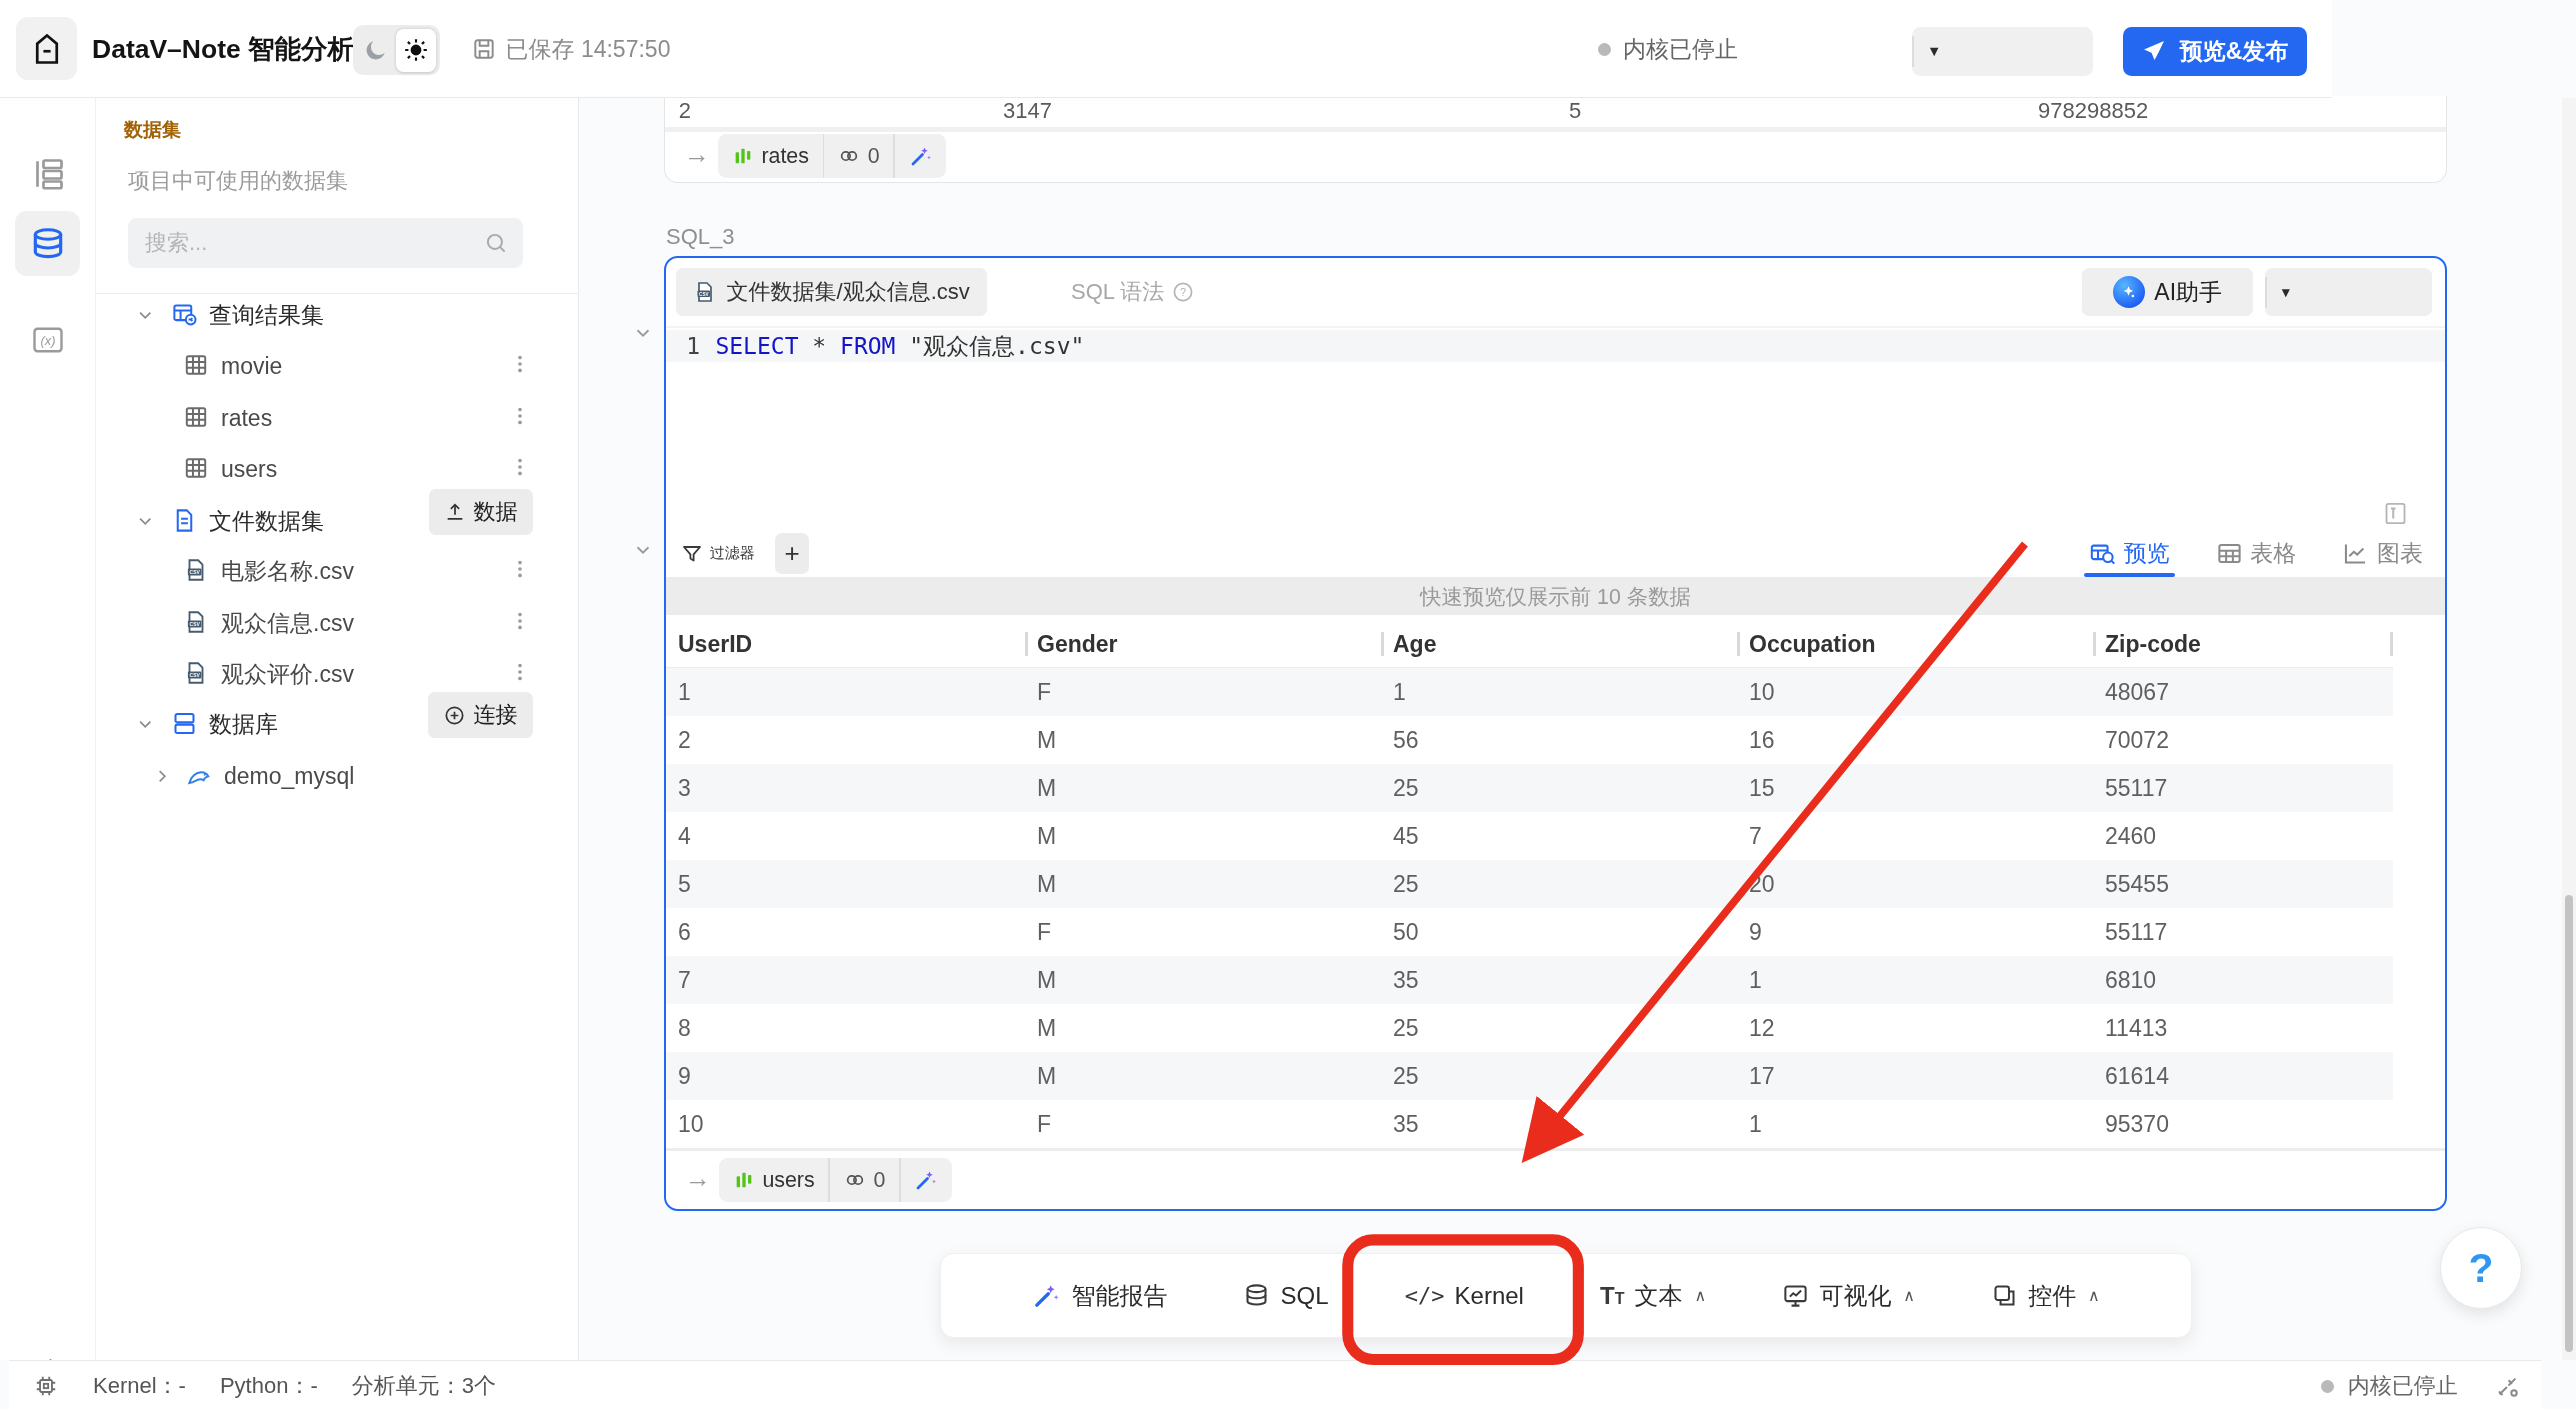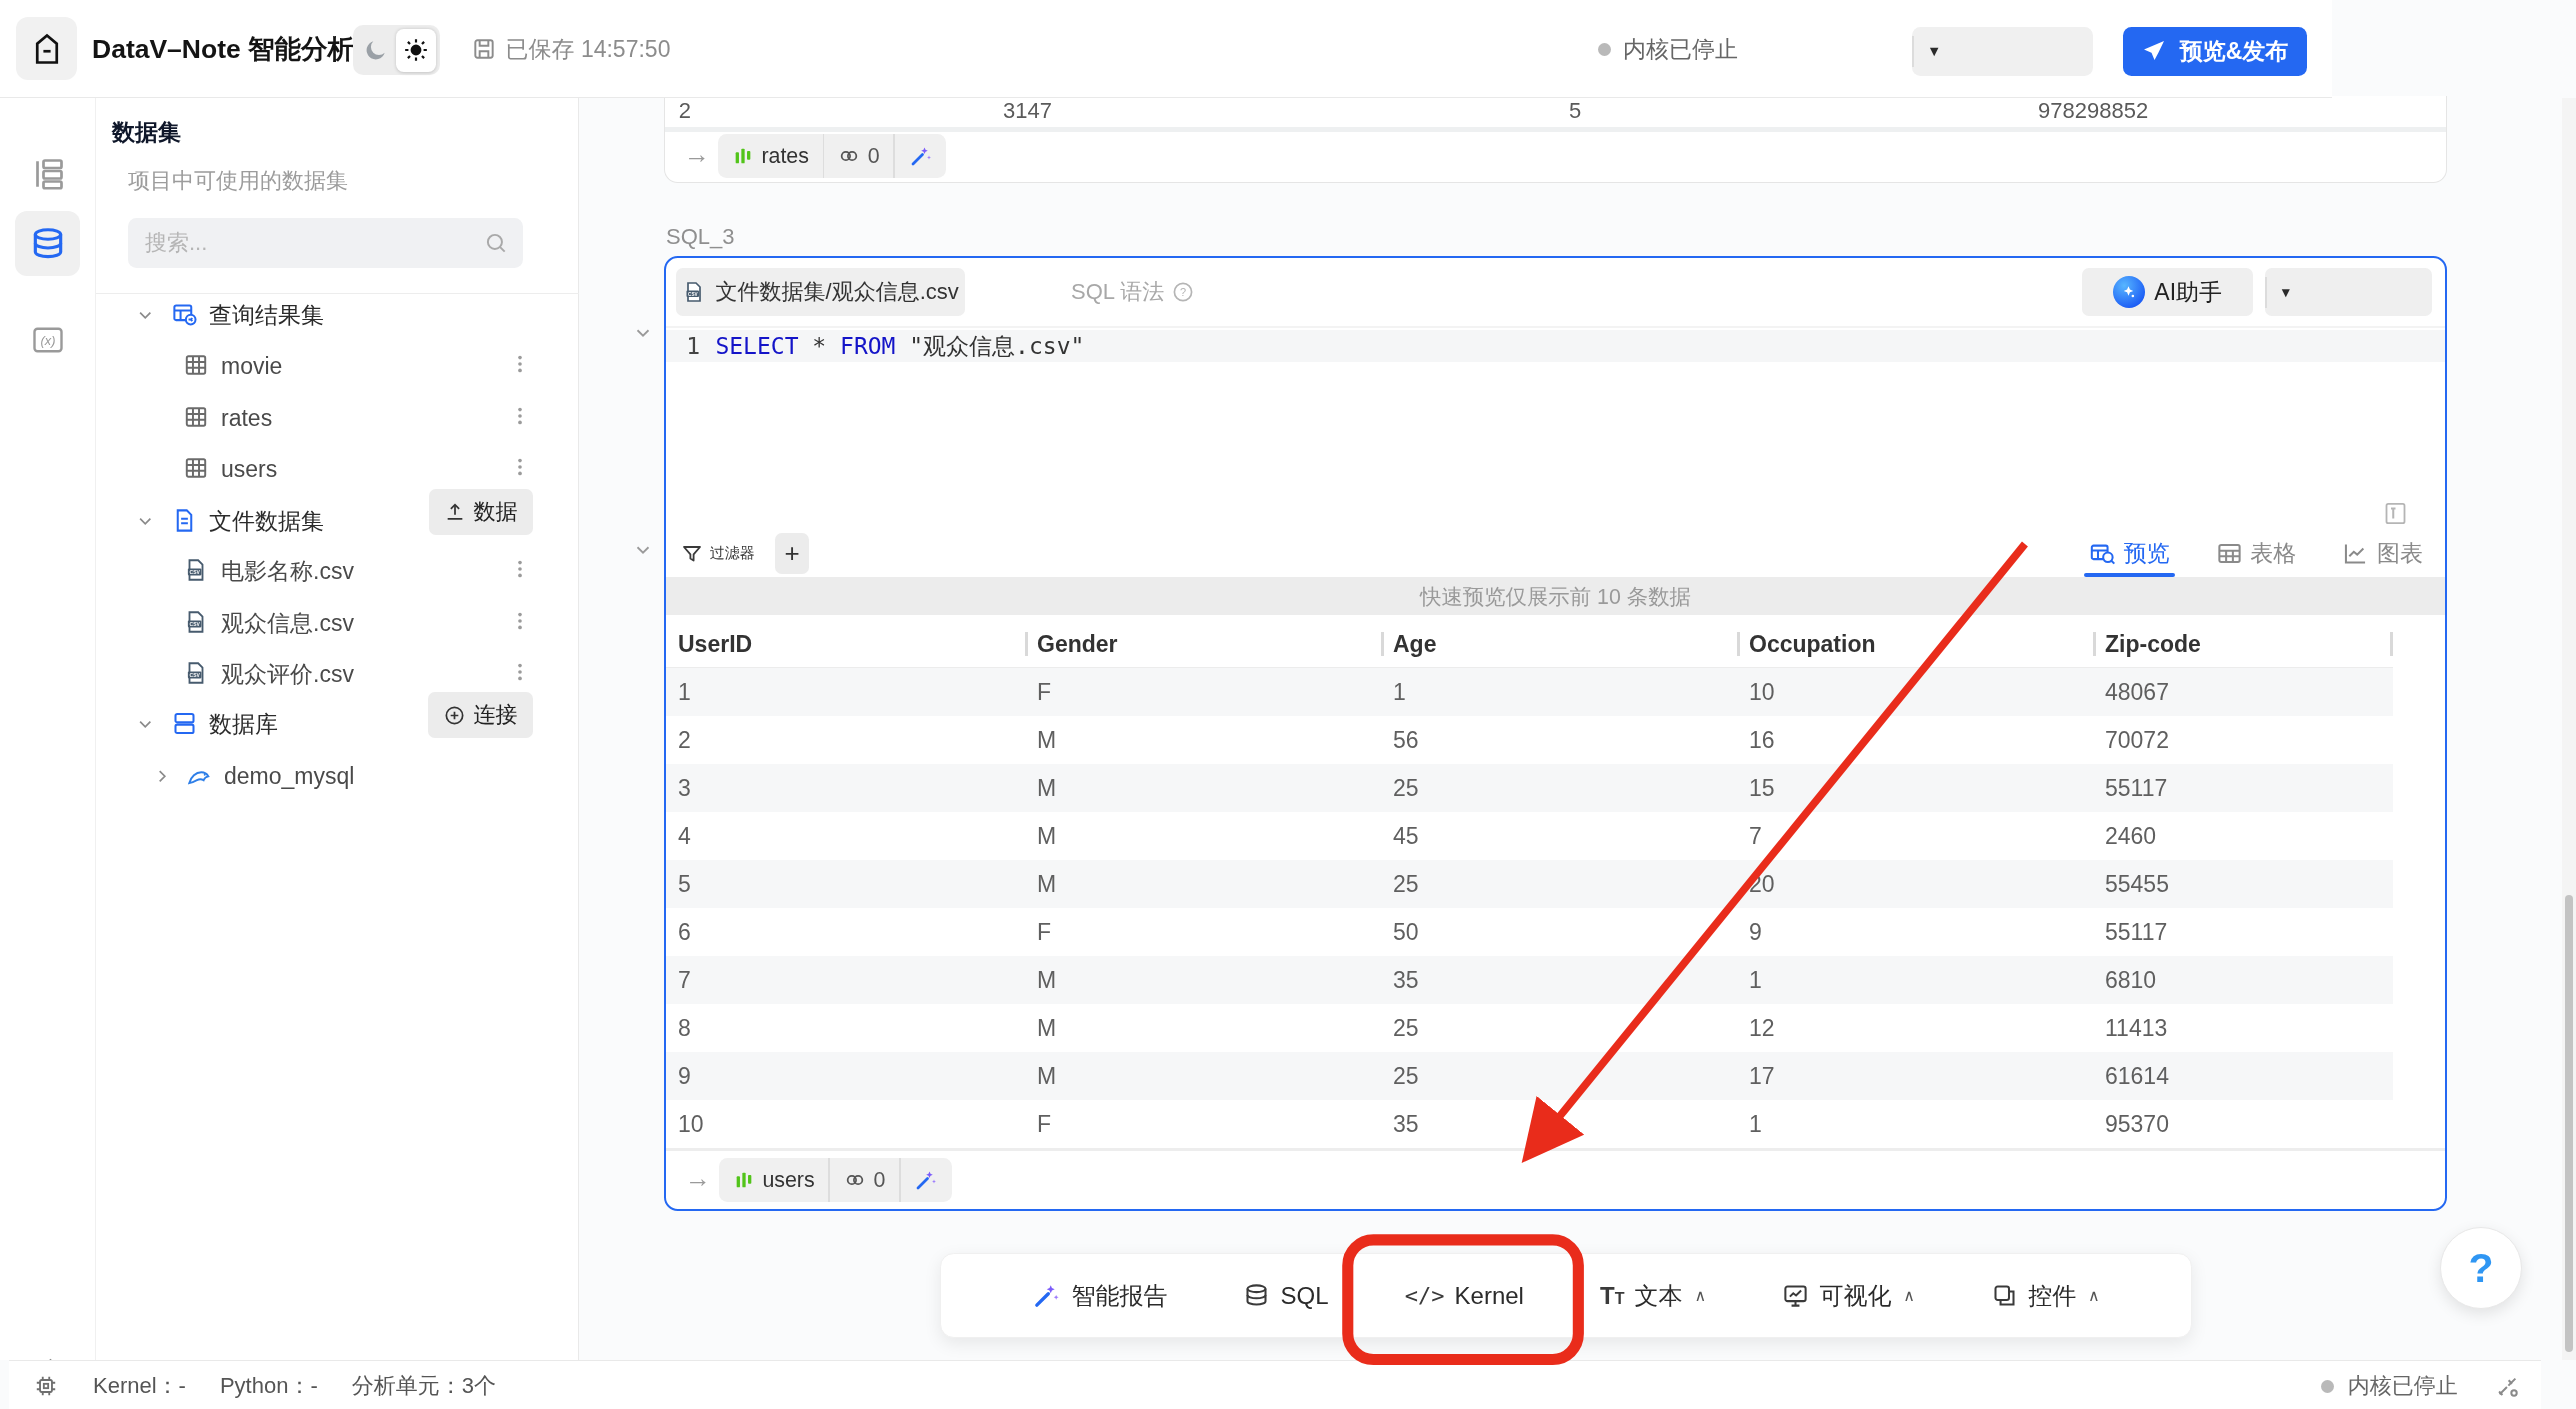--- a/index.html
+++ b/index.html
@@ -24,21 +24,21 @@
   .btn-publish { position:absolute; right:25px; top:26.5px; width:184px; height:49px; background:#2468f2; border-radius:8.5px; display:flex; align-items:center; justify-content:center; gap:14px; color:#fff; font-size:23px; font-weight:600; }
 
   
   .rail { position:absolute; left:0; top:98px; width:96px; height:1262px; background:#fff; border-right:1.3px solid #f0f0f0; z-index:12; }
   .rail-item { position:absolute; left:15.4px; width:65px; height:65px; display:flex; align-items:center; justify-content:center; border-radius:12px; color:#9a9a9a; }
   .rail-item.active { background:#f0f0f0; color:#2468f2; }
   .rail-collapse { position:absolute; left:22px; top:1243px; width:51px; height:51px; display:flex; align-items:center; justify-content:center; color:#8a8a8a; }
 
   
   .sidebar { position:absolute; left:96px; top:98px; width:483px; height:1262px; background:#fff; border-right:1.7px solid #e9e9e9; z-index:11; }
-  .sb-title { position:absolute; left:16px; top:19px; font-size:23px; font-weight:700; color:#0f172a; }
+  .sb-title { position:absolute; left:28px; top:19px; font-size:19px; font-weight:700; color:#a16207; }
   .sb-sub { position:absolute; left:32px; top:68px; font-size:22px; color:#9c9c9c; }
   .sb-search { position:absolute; left:32px; top:120px; width:395px; height:50px; background:#f0f1f3; border-radius:8.5px; }
   .sb-search input { position:absolute; left:17px; top:0; width:325px; height:50px; border:none; outline:none; background:transparent; font-size:22px; color:#555; font-family:inherit; }
   .sb-search input::placeholder { color:#b5b5b5; }
   .sb-search .mag { position:absolute; right:13.7px; top:12px; color:#a9a9a9; }
   .sb-divider { position:absolute; left:0; top:195px; width:483px; height:1.3px; background:#ededed; }
   .srow { position:absolute; left:0; width:483px; height:50px; }
   .srow .chev { position:absolute; left:39px; top:14.5px; color:#8a8a8a; }
   .srow .chev2 { position:absolute; left:56px; top:14.5px; color:#8a8a8a; }
   .srow .gicon { position:absolute; left:75px; top:11px; }
@@ -56,21 +56,21 @@
   .cell-footer { position:absolute; left:0; width:100%; }
   .flow-arrow { position:absolute; left:19px; font-size:26px; color:#9a9a9a; }
   .chip { position:absolute; left:53px; height:44px; background:#f0f0f0; border-radius:8.5px; display:flex; align-items:center; }
   .chip .seg { display:flex; align-items:center; gap:7.7px; padding:0 13.7px; height:100%; }
   .chip .cdiv { width:1.7px; height:44px; background:#dddddd; }
   .chip .cname { font-size:21.4px; color:#333; }
   .chip .cnum { font-size:21.4px; color:#555; }
 
   .sql-label { position:absolute; left:87px; top:126px; font-size:22px; color:#8f8f8f; }
   .sql-cell { position:absolute; left:85px; top:158px; width:1783px; height:955px; background:#fff; border:2.6px solid #2468f2; border-radius:13.7px; overflow:hidden; }
-  .src-chip { position:absolute; left:10.2px; top:10.2px; height:48px; padding:0 6px; background:#efefef; border-radius:6.8px; display:flex; align-items:center; gap:9.4px; font-size:22px; color:#333; }
+  .src-chip { position:absolute; left:10.2px; top:10.2px; height:48px; padding:0 17px; background:#efefef; border-radius:6.8px; display:flex; align-items:center; gap:9.4px; font-size:22px; color:#333; }
   .syntax { position:absolute; left:405px; top:10.2px; height:48px; display:flex; align-items:center; gap:6.8px; font-size:22px; color:#a8a8a8; }
   .btn-ai { position:absolute; left:1416px; top:10.2px; width:171px; height:48px; background:#efefef; border-radius:6.8px; display:flex; align-items:center; justify-content:center; gap:9.4px; font-size:23px; color:#222; }
   .ai-orb { width:32px; height:32px; border-radius:50%; background:radial-gradient(circle at 35% 30%, #57b6ff, #1d5ef5 75%); display:flex; align-items:center; justify-content:center; }
   .btn-run { position:absolute; left:1599px; top:10.2px; width:167px; height:48px; background:#efefef; border-radius:6.8px; display:flex; align-items:center; }
   .btn-run .divider { width:1.7px; height:31px; background:#dcdcdc; }
   .btn-run .caret { width:38px; display:flex; align-items:center; justify-content:center; font-size:13.7px; color:#2b2b2b; }
   .hdr-line { position:absolute; left:0; top:68px; width:100%; height:1.7px; background:#f3f3f3; }
   .code-line { position:absolute; left:0; top:72px; width:100%; height:32px; background:#f5f6f7; display:flex; align-items:center; font-family:"DejaVu Sans Mono","Liberation Mono",monospace; font-size:23px; }
   .code-line .ln { width:34px; text-align:right; color:#444; }
   .code-line .code { margin-left:15.4px; white-space:pre; color:#333; }

